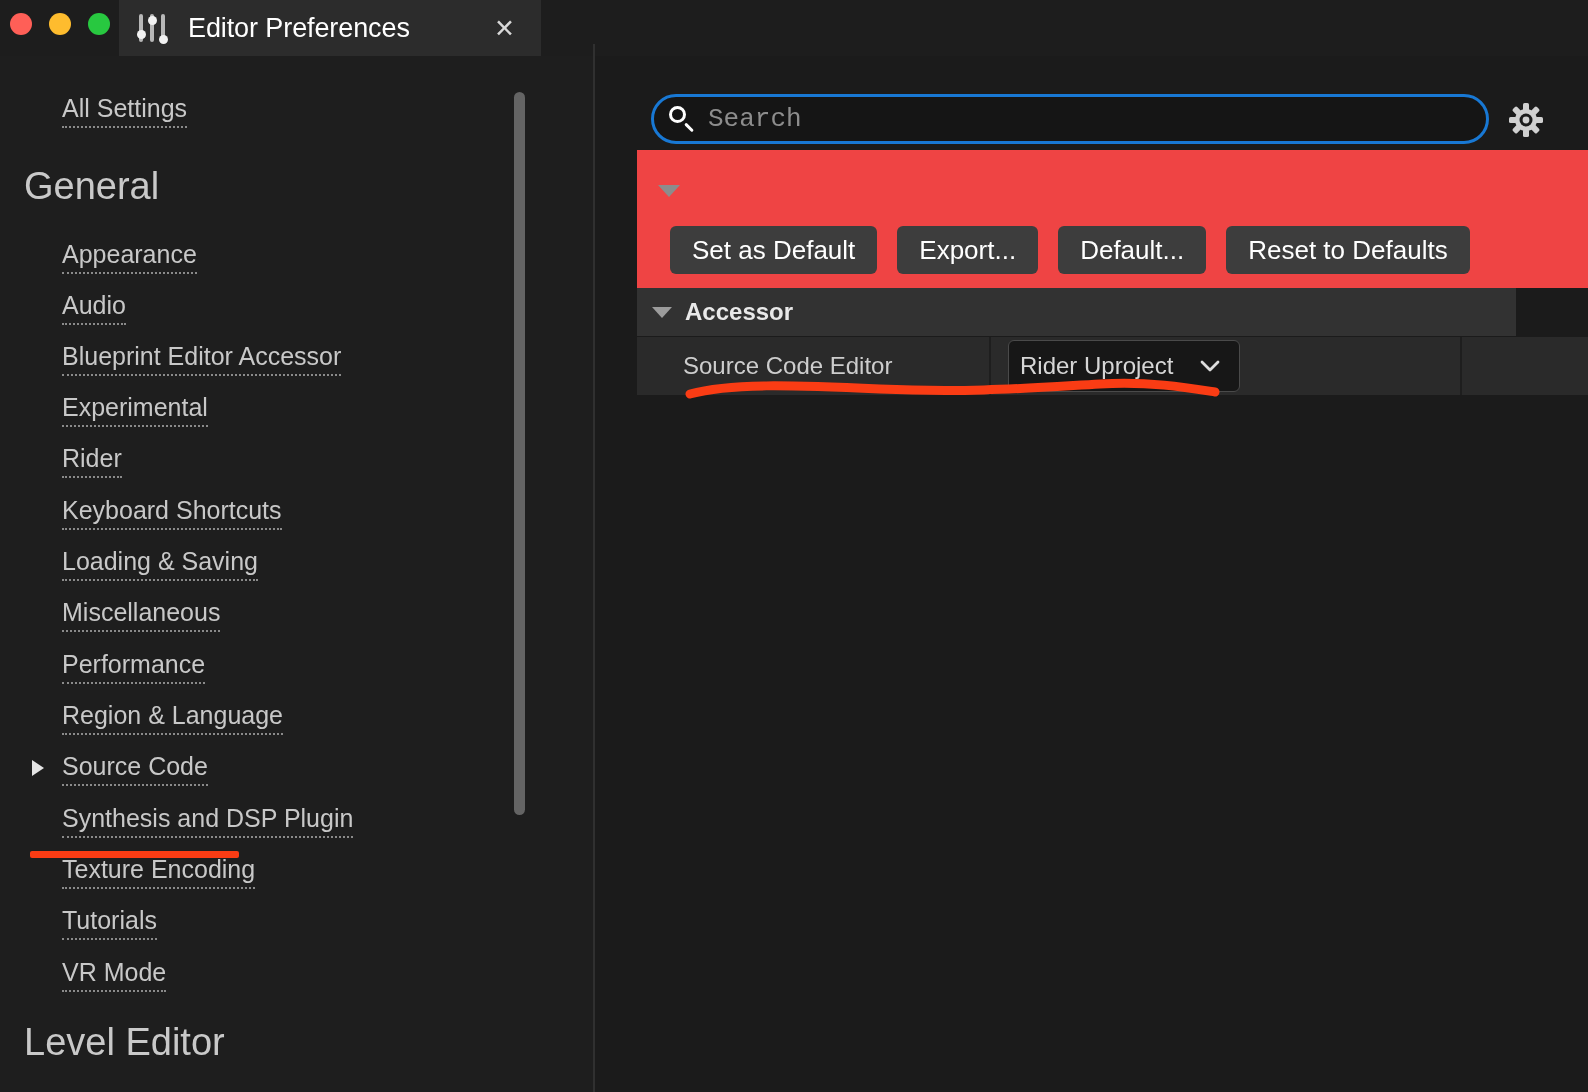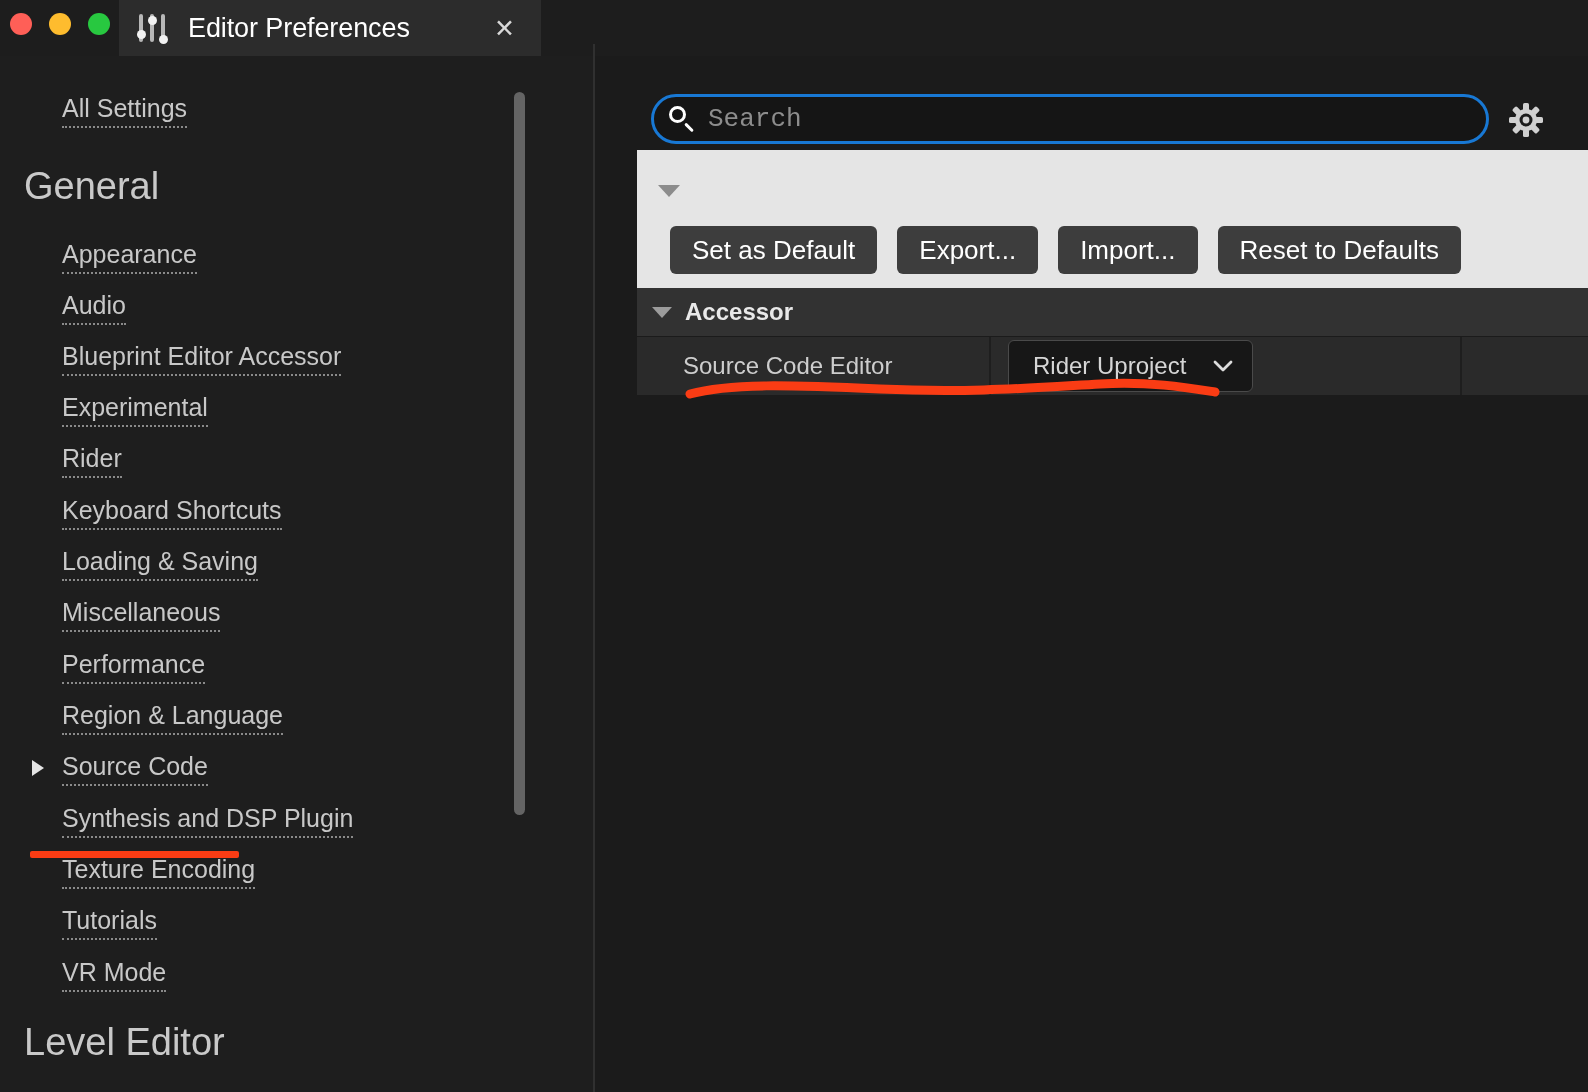--- a/index.html
+++ b/index.html
@@ -209,21 +209,21 @@
   .panel-body {
     position: absolute;
     left: 42px; top: 94px;
     width: 951px;
     height: 240px;
   }
   .toolbar-area {
     position: absolute;
     left: 0; top: 0;
     width: 951px; height: 138px;
-    background: #e5e5e5;
+    background: #ef4444;
   }
   .collapse-tri {
     position: absolute;
     left: 21px; top: 35px;
     width: 0; height: 0;
     border-top: 12px solid #8c8c8c;
     border-left: 11px solid transparent;
     border-right: 11px solid transparent;
     cursor: pointer;
   }
@@ -243,21 +243,21 @@
     padding: 0 22px;
     height: 48px;
     line-height: 48px;
     cursor: pointer;
     white-space: nowrap;
   }
 
   .group-header {
     position: absolute;
     left: 0; top: 138px;
-    width: 951px; height: 48px;
+    width: 879px; height: 48px;
     background: #323232;
     display: flex;
     align-items: center;
   }
   .group-tri {
     margin-left: 15px;
     width: 0; height: 0;
     border-top: 11px solid #9c9c9c;
     border-left: 10px solid transparent;
     border-right: 10px solid transparent;
@@ -294,21 +294,21 @@
   }
   .dropdown {
     position: absolute;
     left: 371px; top: 3px;
     height: 52px;
     background: #171717;
     border: 1px solid #4a4a4a;
     border-radius: 6px;
     display: flex;
     align-items: center;
-    padding: 0 18px 0 24px;
+    padding: 0 18px 0 11px;
     cursor: pointer;
     box-sizing: border-box;
   }
   .dd-text {
     color: #d6d6d6;
     font-size: 24px;
     font-weight: 400;
     white-space: nowrap;
   }
   .chev {
@@ -449,21 +449,21 @@
     </span>
   </div>
 
   <div class="panel-body">
 
     <div class="toolbar-area">
       <div class="collapse-tri"></div>
       <div class="btnrow">
         <button class="btn">Set as Default</button>
         <button class="btn">Export...</button>
-        <button class="btn">Import...</button>
+        <button class="btn">Default...</button>
         <button class="btn">Reset to Defaults</button>
       </div>
     </div>
 
     <div class="group-header">
       <span class="group-tri"></span>
       <span class="group-label">Accessor</span>
     </div>
 
     <div class="prop-row">

